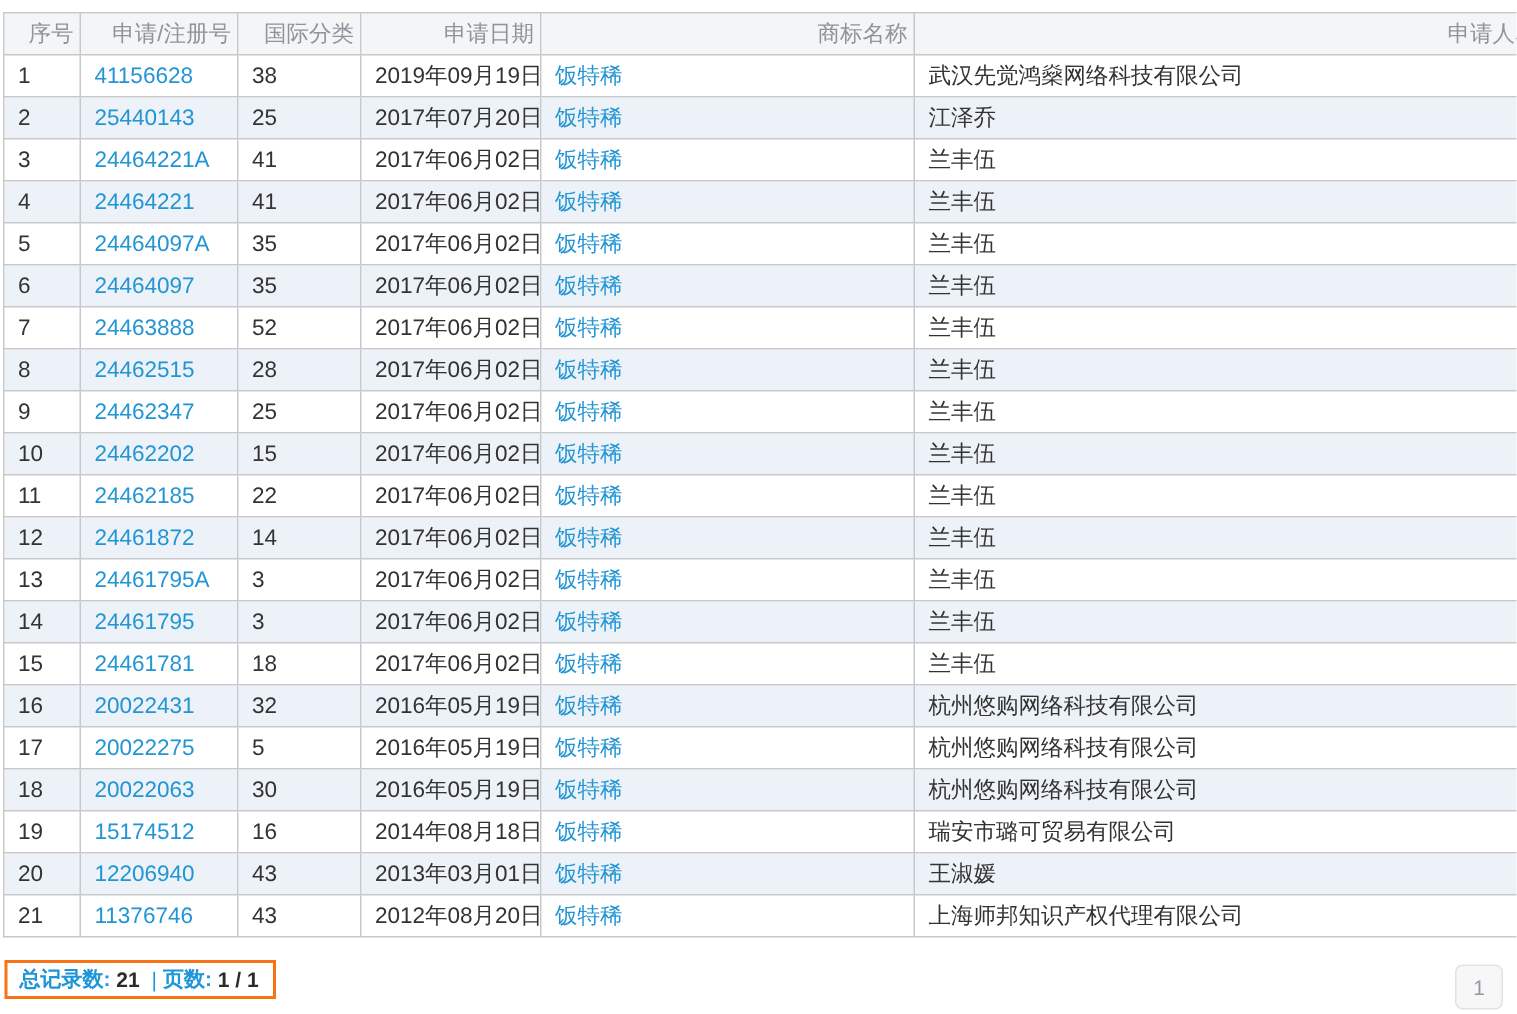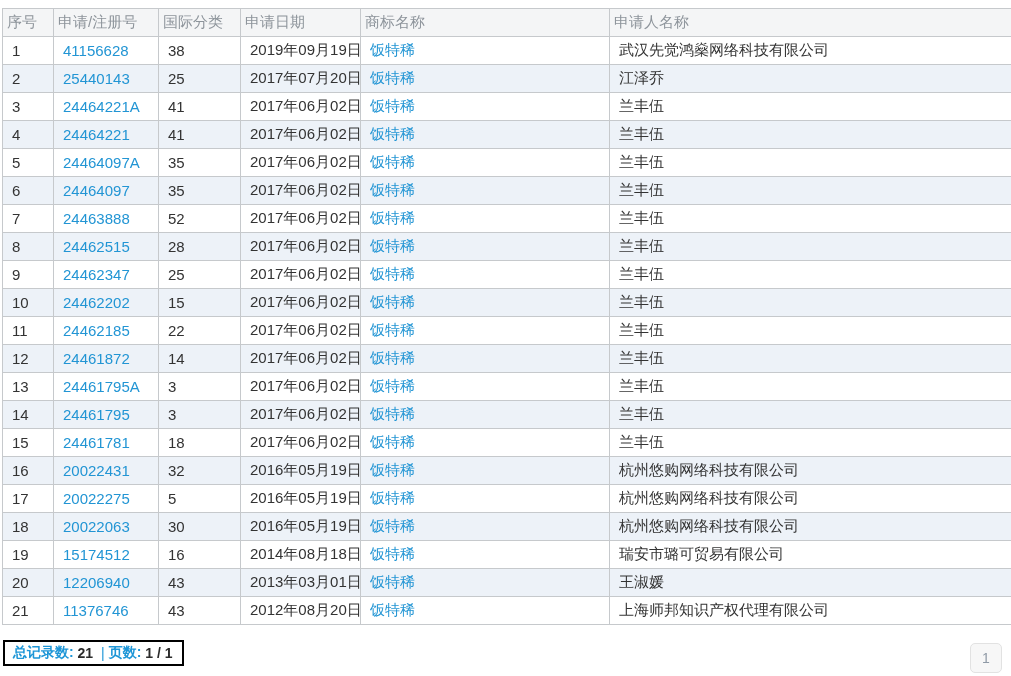--- a/index.html
+++ b/index.html
@@ -25,21 +25,21 @@
     border: 1px solid #c6c9cc;
     height: 28px;
     font-size: 15px;
     overflow: hidden;
     white-space: nowrap;
   }
   table.results th {
     background: #f4f5f6;
     color: #8d949b;
     font-weight: 400;
-    text-align: left;
+    text-align: right;
     padding: 0 4px;
   }
   table.results td {
     color: #333;
     text-align: left;
     padding: 0 4px 0 9px;
     background: #ffffff;
   }
   table.results tbody tr:nth-child(even) td { background: #edf2f8; }
   .col-seq        { width: 51px;  }
@@ -55,21 +55,21 @@
     text-align: right;
   }
   
   .summary-box {
     position: absolute;
     left: 3px; top: 640px;
     height: 26px;
     display: inline-flex;
     align-items: center;
     padding: 0 10px 0 8px;
-    border: 2px solid #000000;
+    border: 2px solid #f97316;
     font-size: 14px;
     font-weight: bold;
     white-space: pre;
   }
   .summary-box .blue { color: #1e96d7; }
   .summary-box .dark { color: #2b2b2b; }
   .summary-box .sep  { color: #1e96d7; padding: 0 4px; font-weight: normal; }
   
   .page-btn {
     position: absolute;

